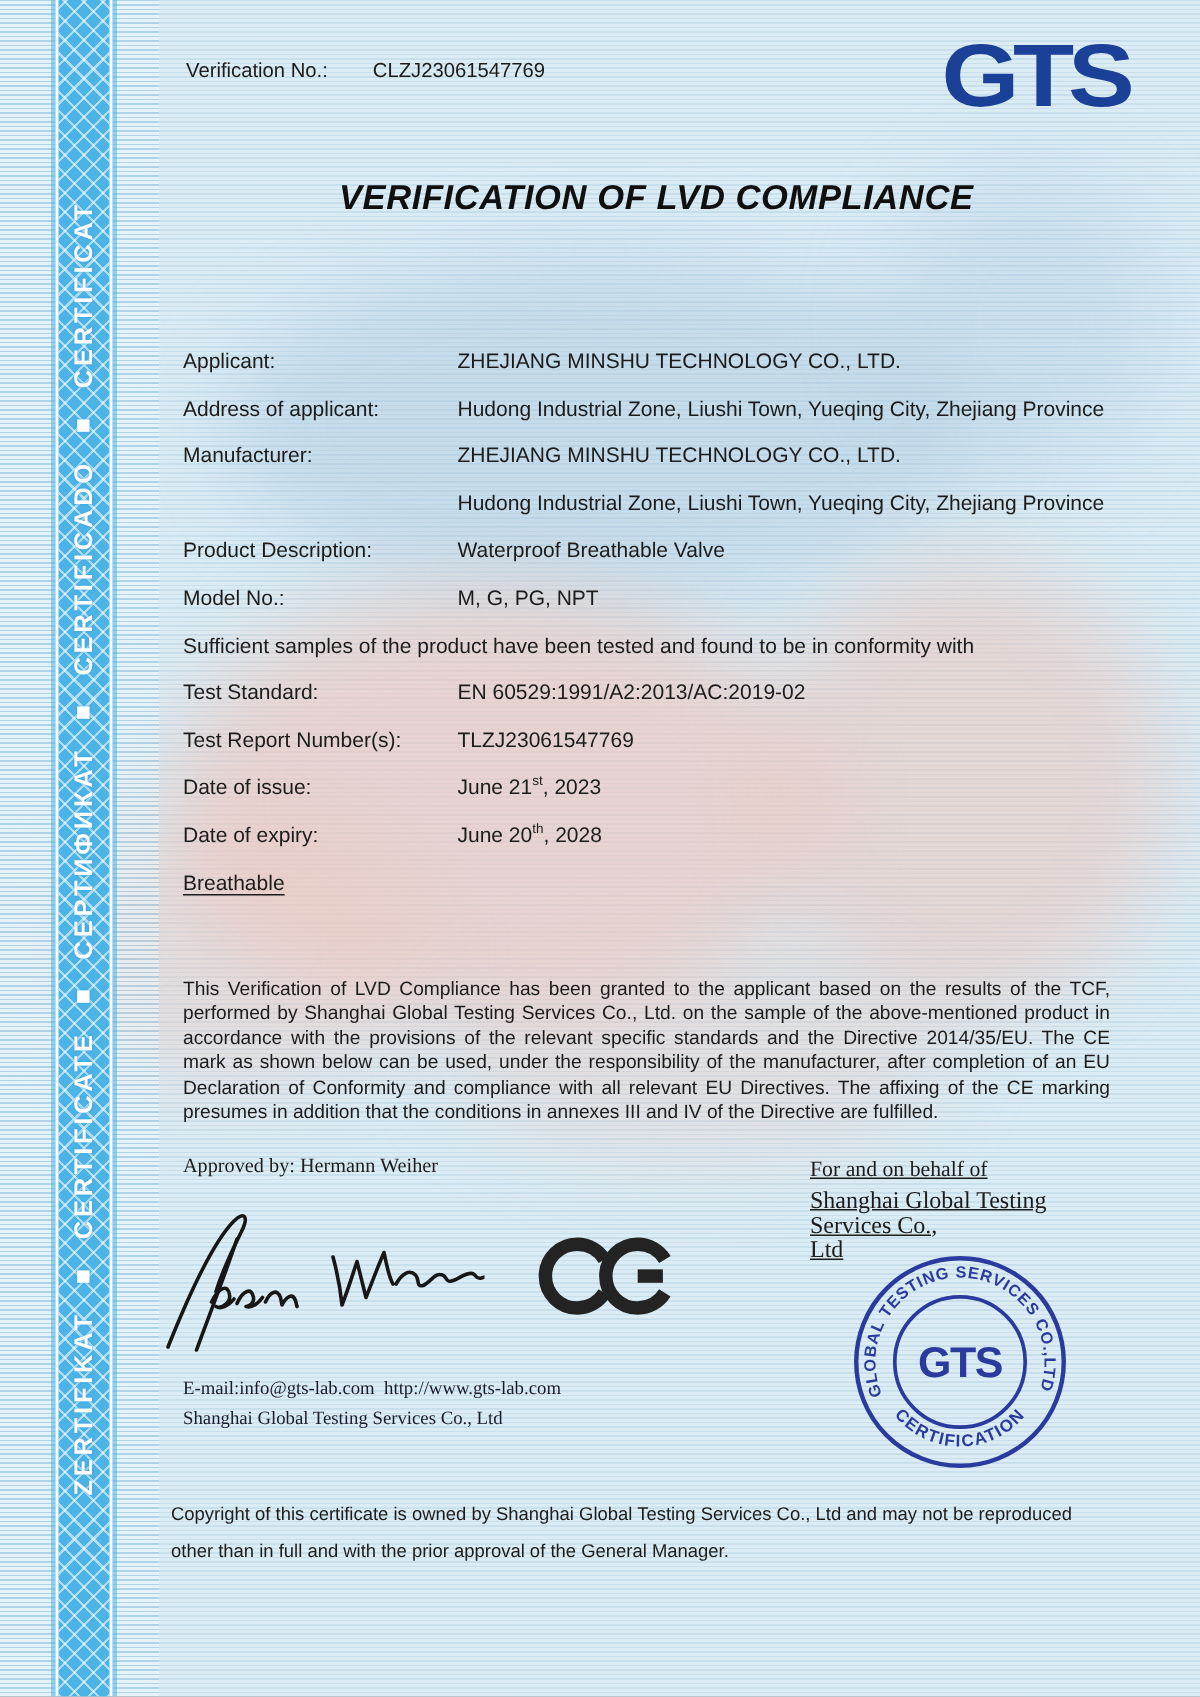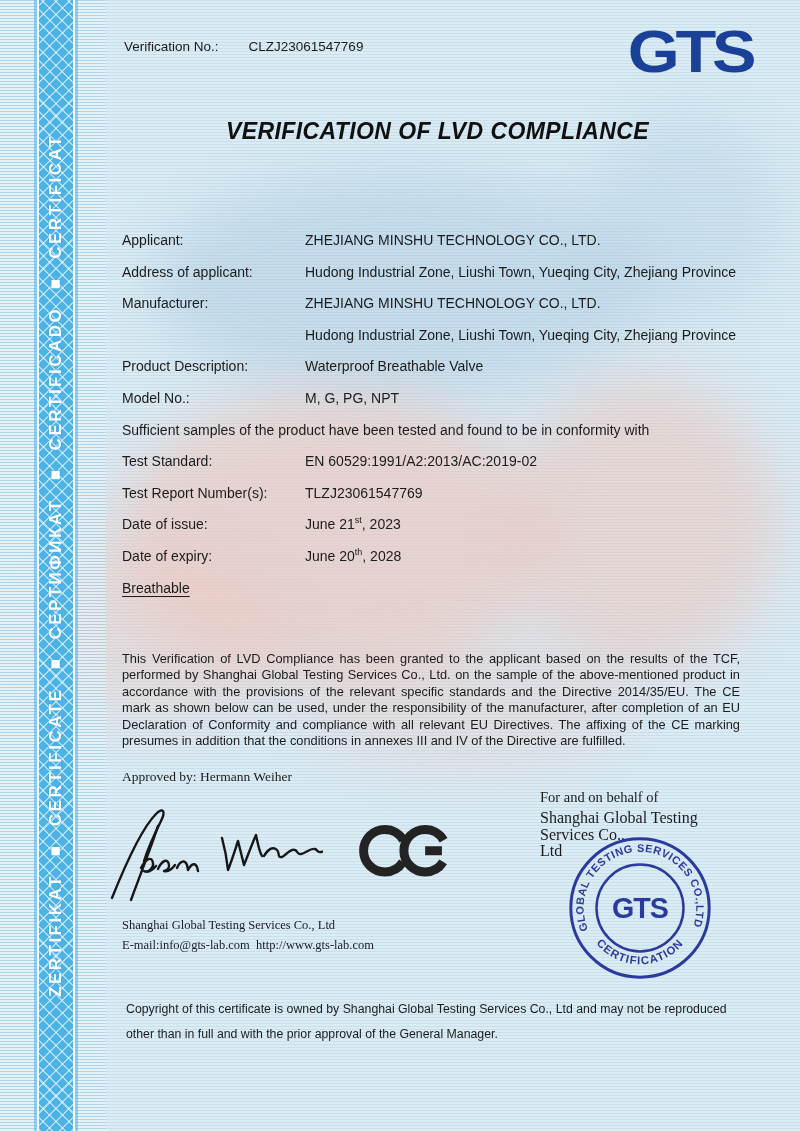--- a/index.html
+++ b/index.html
@@ -64,30 +64,30 @@
   .u { text-decoration:underline; text-underline-offset:3px; }
   sup { font-size:9px; line-height:0; }
 
   .conclusion {
     position:absolute; left:122px; top:651px; width:618px;
     font-size:12.8px; line-height:16.4px; text-align:justify; color:#1c1c1c;
   }
 
   .serif { font-family:"Liberation Serif", serif; }
   .approved { position:absolute; left:122px; top:769px; font-size:13.5px; }
-  .behalf { position:absolute; left:540px; top:789px; width:215px; }
+  .behalf { position:absolute; left:540px; top:772px; width:215px;text-decoration:underline; }
   .behalf .b1 { font-size:14.5px; margin-bottom:4px; }
   .behalf .b2 { font-size:16px; line-height:16.5px; }
 
   .signature { position:absolute; left:108px; top:804px; }
   .ce-mark { position:absolute; left:358px; top:820px; }
   .stamp { position:absolute; left:556px; top:824px; }
 
   .contact { position:absolute; left:122px; top:916px; font-size:12.5px; line-height:19.7px; color:#1a1a2e; }
-  .copyright { position:absolute; left:126px; top:997px; width:622px; font-size:12.3px; line-height:25px; }
+  .copyright { position:absolute; left:114px; top:997px; width:622px; font-size:12.3px; line-height:25px; }
 </style>
 </head>
 <body>
 
 <div class="page">
 
   <div class="wm wm-blue1"></div>
   <div class="wm wm-blue2"></div>
   <div class="wm wm-pink1"></div>
   <div class="wm wm-pink2"></div>
@@ -191,19 +191,19 @@
     <text font-size="11" font-weight="bold" letter-spacing="0.6" fill="#2b3a9d">
       <textPath href="#arcTop" startOffset="50%" text-anchor="middle">GLOBAL TESTING SERVICES CO.,LTD.</textPath>
     </text>
     <text font-size="11.5" font-weight="bold" letter-spacing="1" fill="#2b3a9d">
       <textPath href="#arcBottom" startOffset="50%" text-anchor="middle">CERTIFICATION</textPath>
     </text>
     <text x="85" y="95" text-anchor="middle" font-size="29" font-weight="bold" letter-spacing="-1" fill="#2b3a9d">GTS</text>
   </svg>
 
   <div class="contact serif">
+    <div>E-mail:info@gts-lab.com &nbsp;http://www.gts-lab.com</div>
     <div>Shanghai Global Testing Services Co., Ltd</div>
-    <div>E-mail:info@gts-lab.com &nbsp;http://www.gts-lab.com</div>
   </div>
 
   <div class="copyright">Copyright of this certificate is owned by Shanghai Global Testing Services Co., Ltd and may not be reproduced other than in full and with the prior approval of the General Manager.</div>
 
 </div>
 
 </body></html>

